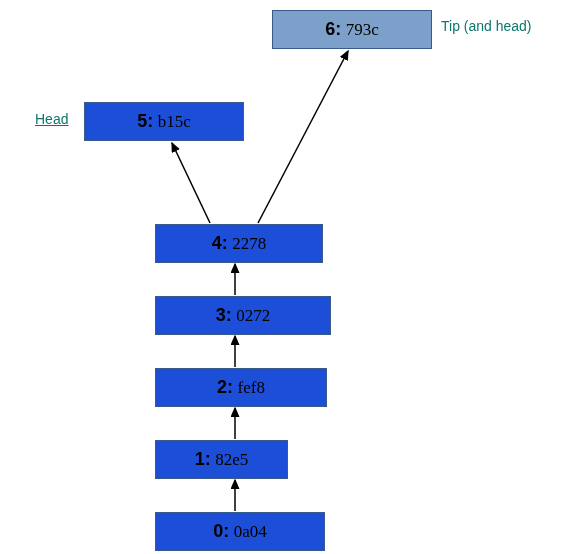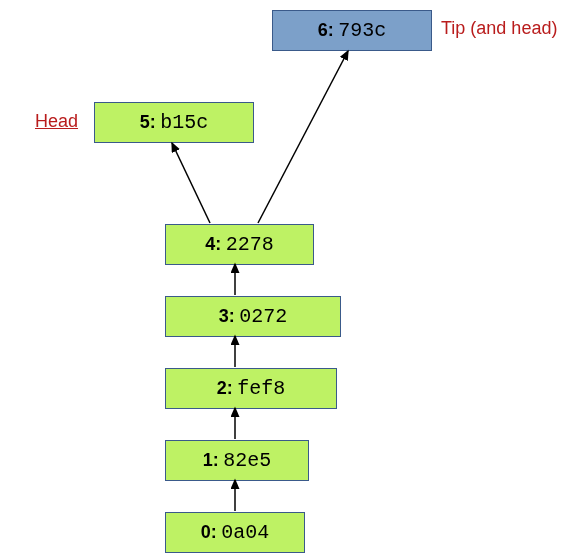--- a/index.html
+++ b/index.html
@@ -12,38 +12,37 @@
     font-family: "Segoe UI", "Helvetica Neue", Arial, sans-serif;
   }
   .node {
     position: absolute;
     border: 1px solid #3a5a8a;
     text-align: center;
     box-sizing: border-box;
     padding: 8px 0;
   }
   .node.pale {
-    background: #bef264;
-    margin-left: 10px;
+    background: #1d4ed8;
   }
   .node.tip {
     background: #7ca0c9;
   }
   .num {
     font-weight: 700;
     font-size: 18px;
   }
   .hash {
-    font-family: Liberation Mono, monospace;
-    font-size: 20px;
+    font-family: Liberation Serif, serif;
+    font-size: 17px;
   }
   .label {
     position: absolute;
-    font-size: 18px;
-    color: #b91c1c;
+    font-size: 14px;
+    color: #0f766e;
   }
   svg.arrows {
     position: absolute;
     top: 0;
     left: 0;
     width: 568px;
     height: 554px;
     pointer-events: none;
   }
 </style>
@@ -55,41 +54,41 @@
   <span class="hash">793c</span>
 </div>
 <div class="label" style="left:441px; top:18px;">Tip (and head)</div>
 
 <div class="node pale" style="left:84px; top:102px; width:160px;">
   <span class="num">5:</span>
   <span class="hash">b15c</span>
 </div>
 <div class="label" style="left:35px; top:111px;text-decoration:underline;">Head</div>
 
-<div class="node pale" style="left:155px; top:224px; width:149px;">
+<div class="node pale" style="left:155px; top:224px; width:168px;">
   <span class="num">4:</span>
   <span class="hash">2278</span>
 </div>
 
 <div class="node pale" style="left:155px; top:296px; width:176px;">
   <span class="num">3:</span>
   <span class="hash">0272</span>
 </div>
 
 <div class="node pale" style="left:155px; top:368px; width:172px;">
   <span class="num">2:</span>
   <span class="hash">fef8</span>
 </div>
 
-<div class="node pale" style="left:155px; top:440px; width:144px;">
+<div class="node pale" style="left:155px; top:440px; width:133px;">
   <span class="num">1:</span>
   <span class="hash">82e5</span>
 </div>
 
-<div class="node pale" style="left:155px; top:512px; width:140px;">
+<div class="node pale" style="left:155px; top:512px; width:170px;">
   <span class="num">0:</span>
   <span class="hash">0a04</span>
 </div>
 
 <svg class="arrows">
   <defs>
     <marker id="arrowhead" markerWidth="8" markerHeight="8" refX="6" refY="3" orient="auto">
       <path d="M0,0 L7,3 L0,6 Z" fill="#000"></path>
     </marker>
   </defs>

